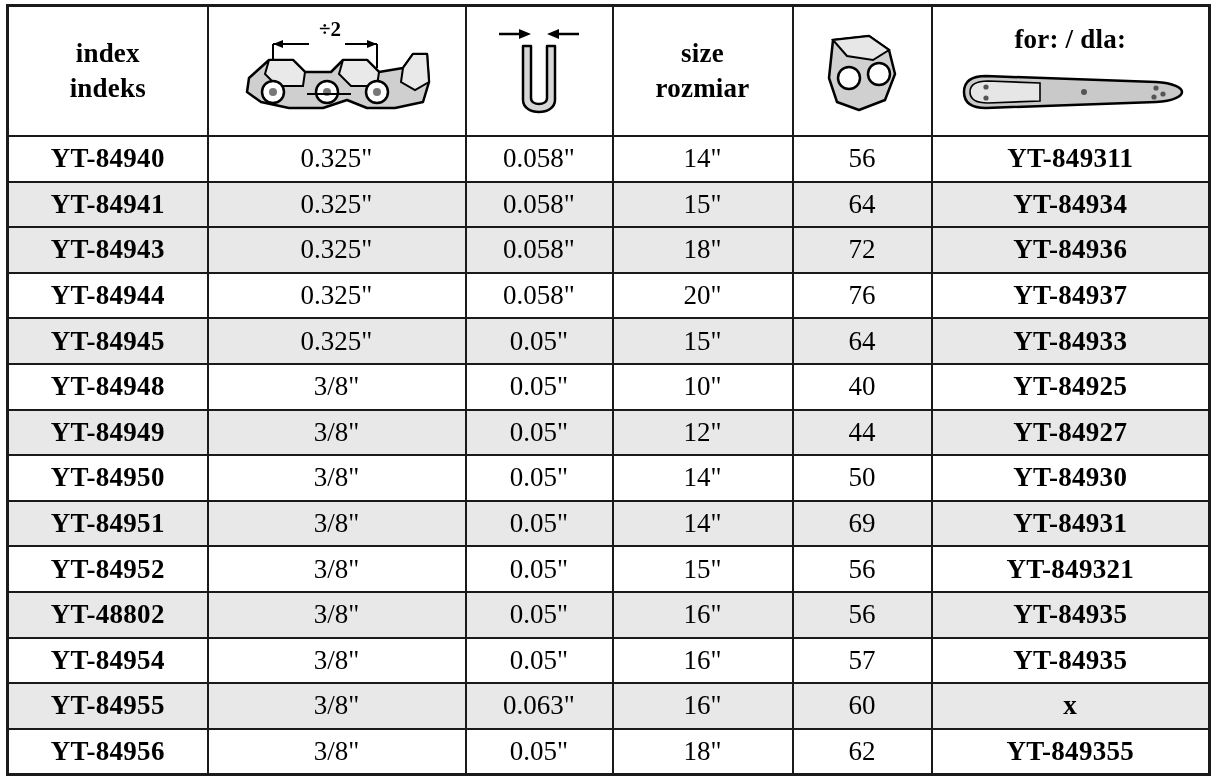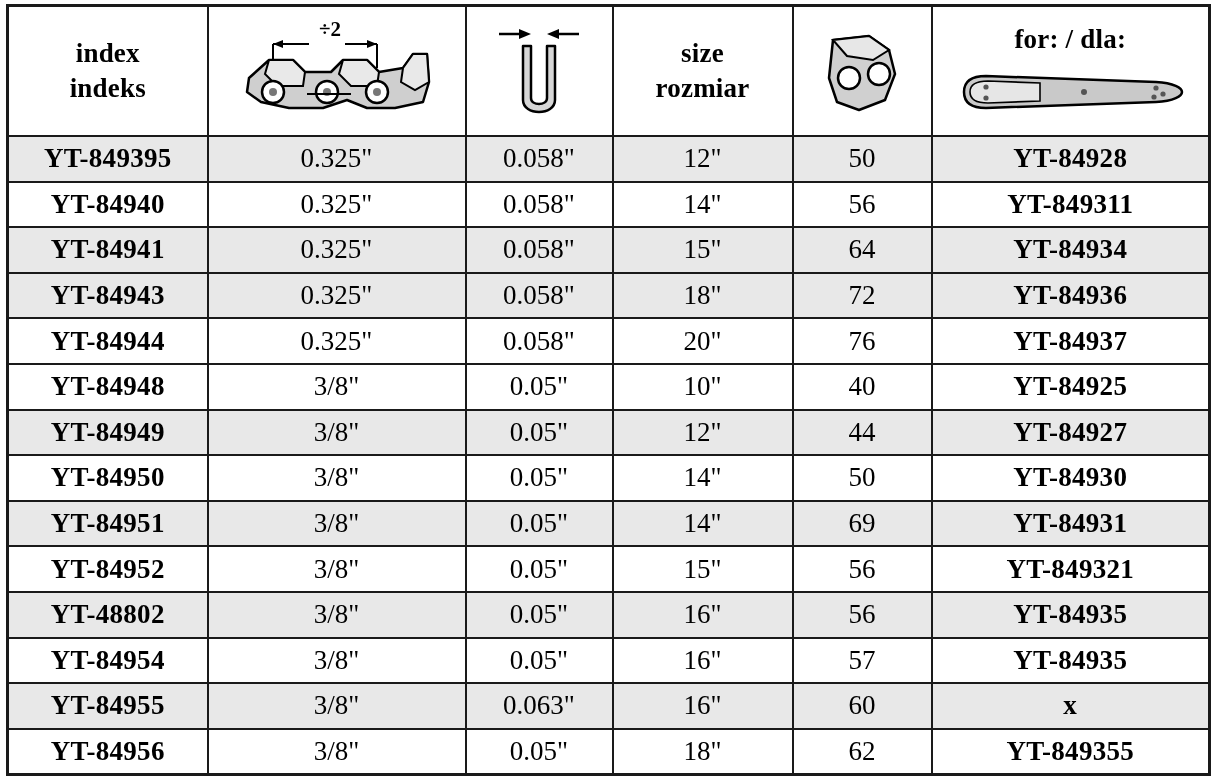--- a/index.html
+++ b/index.html
@@ -156,28 +156,20 @@
               <circle cx="134" cy="22" r="3" fill="#555"></circle>
               <circle cx="206" cy="18" r="2.6" fill="#555"></circle>
               <circle cx="213" cy="24" r="2.6" fill="#555"></circle>
               <circle cx="204" cy="27" r="2.6" fill="#555"></circle>
             </svg>
           </div>
         </th>
       </tr>
     </thead>
     <tbody>
-      <tr class="odd">
-        <td class="cell bold">YT-849395</td>
-        <td class="cell">0.325"</td>
-        <td class="cell">0.058"</td>
-        <td class="cell">12"</td>
-        <td class="cell">50</td>
-        <td class="cell bold">YT-84928</td>
-      </tr>
       <tr class="even">
         <td class="cell bold">YT-84940</td>
         <td class="cell">0.325"</td>
         <td class="cell">0.058"</td>
         <td class="cell">14"</td>
         <td class="cell">56</td>
         <td class="cell bold">YT-849311</td>
       </tr>
       <tr class="odd">
         <td class="cell bold">YT-84941</td>
@@ -195,20 +187,28 @@
         <td class="cell">72</td>
         <td class="cell bold">YT-84936</td>
       </tr>
       <tr class="even">
         <td class="cell bold">YT-84944</td>
         <td class="cell">0.325"</td>
         <td class="cell">0.058"</td>
         <td class="cell">20"</td>
         <td class="cell">76</td>
         <td class="cell bold">YT-84937</td>
+      </tr>
+      <tr class="odd">
+        <td class="cell bold">YT-84945</td>
+        <td class="cell">0.325"</td>
+        <td class="cell">0.05"</td>
+        <td class="cell">15"</td>
+        <td class="cell">64</td>
+        <td class="cell bold">YT-84933</td>
       </tr>
       <tr class="even">
         <td class="cell bold">YT-84948</td>
         <td class="cell">3/8"</td>
         <td class="cell">0.05"</td>
         <td class="cell">10"</td>
         <td class="cell">40</td>
         <td class="cell bold">YT-84925</td>
       </tr>
       <tr class="odd">

